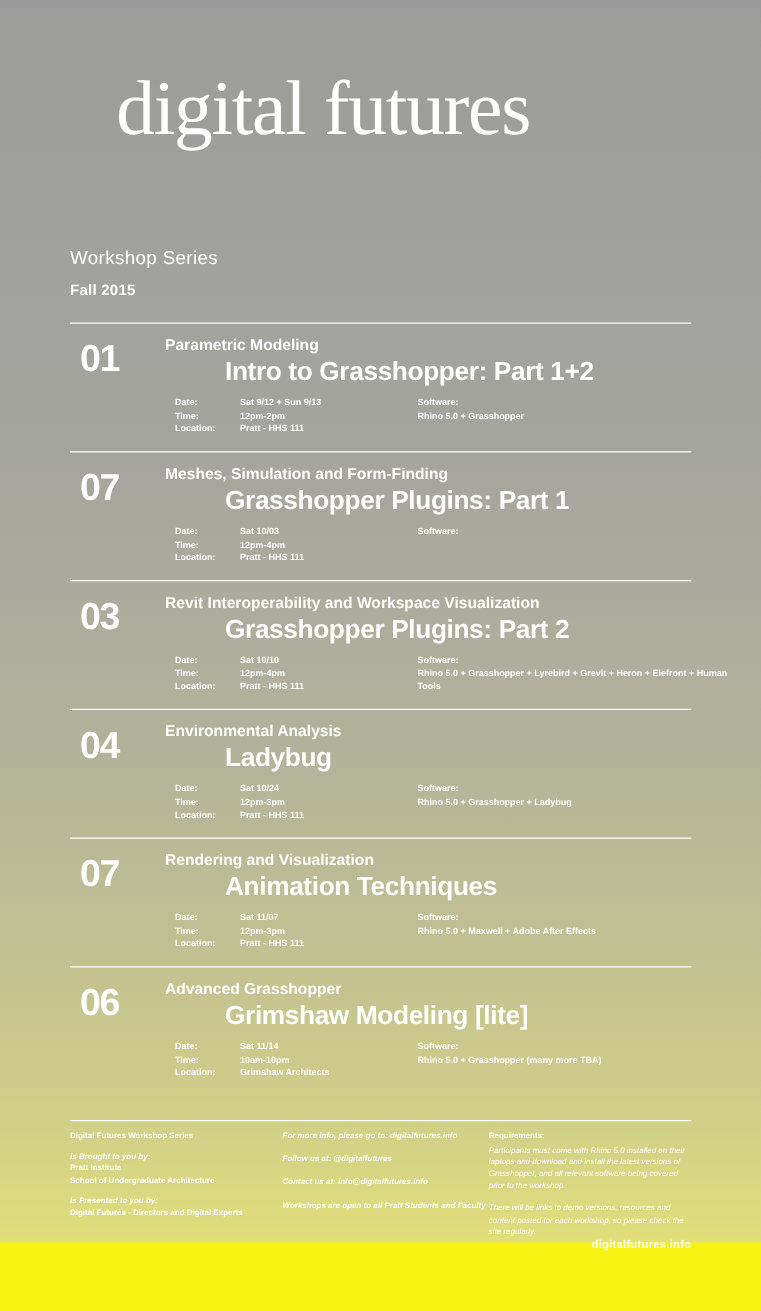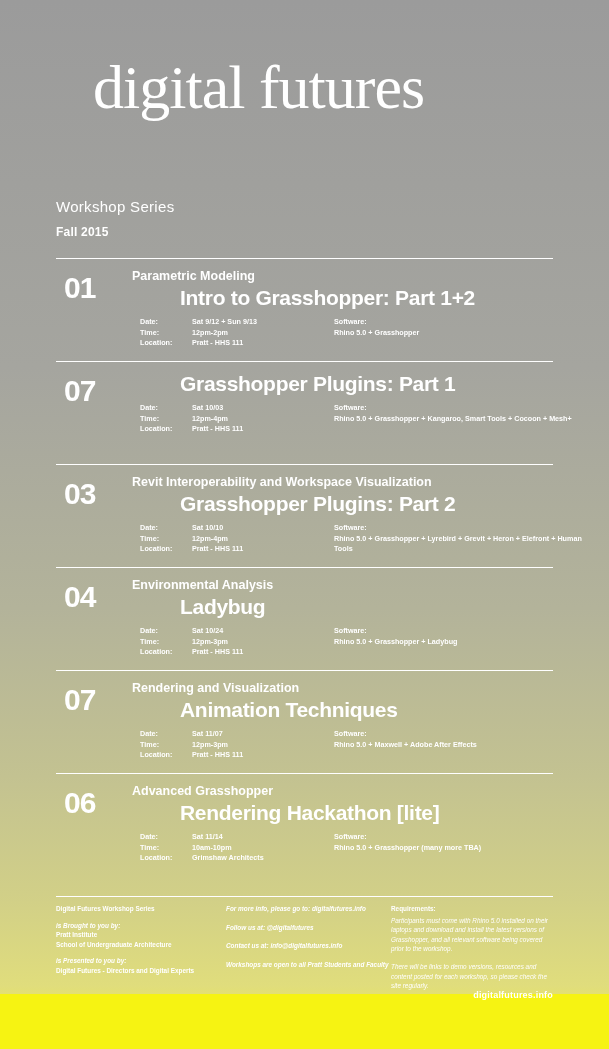--- a/index.html
+++ b/index.html
@@ -220,39 +220,39 @@
               <div>Software:</div>
               <div>Rhino 5.0 + Grasshopper</div>
             </div>
           </div>
         </div>
       </div>
 
       <div class="workshop">
         <div class="w-num">07</div>
         <div class="w-body">
+          <div class="w-sub">Meshes, Simulation and Form-Finding</div>
           <div class="w-main">Grasshopper Plugins: Part 1</div>
           <div class="w-details">
             <div class="w-meta">
               <div class="row">
                   <span class="lbl">Date:</span>
                   <span class="val">Sat 10/03</span>
                 </div>
               <div class="row">
                   <span class="lbl">Time:</span>
                   <span class="val">12pm-4pm</span>
                 </div>
               <div class="row">
                   <span class="lbl">Location:</span>
                   <span class="val">Pratt - HHS 111</span>
                 </div>
             </div>
             <div class="w-soft">
               <div>Software:</div>
-              <div>Rhino 5.0 + Grasshopper + Kangaroo, Smart Tools + Cocoon + Mesh+</div>
             </div>
           </div>
         </div>
       </div>
 
       <div class="workshop">
         <div class="w-num">03</div>
         <div class="w-body">
           <div class="w-sub">Revit Interoperability and Workspace Visualization</div>
           <div class="w-main">Grasshopper Plugins: Part 2</div>
@@ -332,21 +332,21 @@
               <div>Rhino 5.0 + Maxwell + Adobe After Effects</div>
             </div>
           </div>
         </div>
       </div>
 
       <div class="workshop">
         <div class="w-num">06</div>
         <div class="w-body">
           <div class="w-sub">Advanced Grasshopper</div>
-          <div class="w-main">Rendering Hackathon [lite]</div>
+          <div class="w-main">Grimshaw Modeling [lite]</div>
           <div class="w-details">
             <div class="w-meta">
               <div class="row">
                   <span class="lbl">Date:</span>
                   <span class="val">Sat 11/14</span>
                 </div>
               <div class="row">
                   <span class="lbl">Time:</span>
                   <span class="val">10am-10pm</span>
                 </div>

